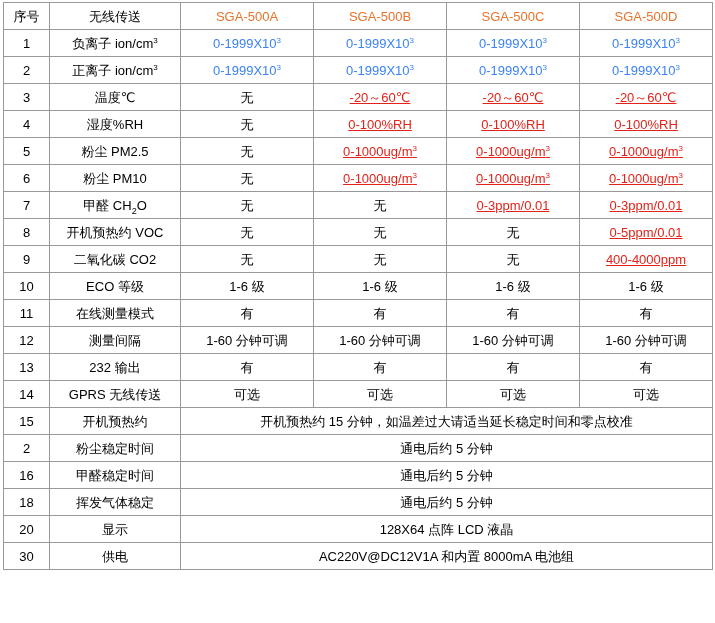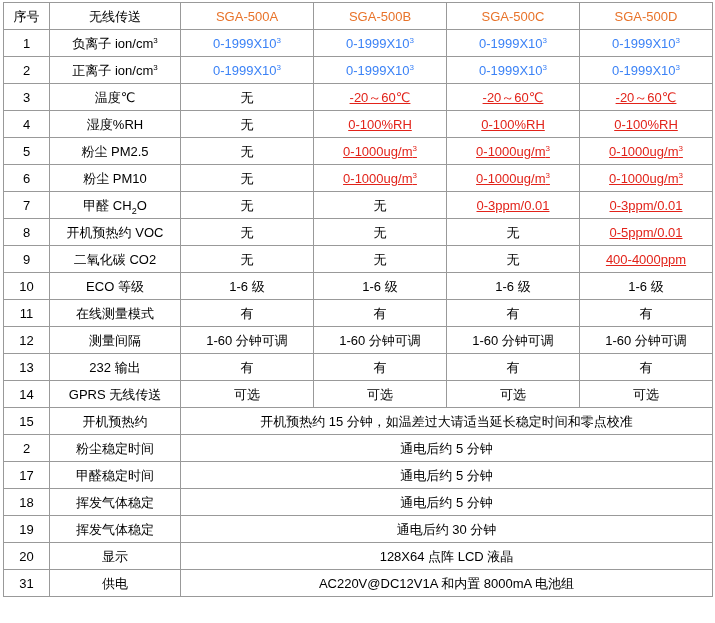--- a/index.html
+++ b/index.html
@@ -211,38 +211,33 @@
         <td class="idx">15</td>
         <td class="param">开机预热约</td>
         <td class="val merged-left black" colspan="4">开机预热约 15 分钟，如温差过大请适当延长稳定时间和零点校准</td>
       </tr>
       <tr>
         <td class="idx">2</td>
         <td class="param">粉尘稳定时间</td>
         <td class="val merged-left black" colspan="4">通电后约 5 分钟</td>
       </tr>
       <tr>
-        <td class="idx">17</td>
+        <td class="idx">16</td>
         <td class="param">甲醛稳定时间</td>
         <td class="val merged-left black" colspan="4">通电后约 5 分钟</td>
       </tr>
       <tr>
         <td class="idx">18</td>
         <td class="param">挥发气体稳定</td>
         <td class="val merged-left black" colspan="4">通电后约 5 分钟</td>
       </tr>
       <tr>
-        <td class="idx">19</td>
-        <td class="param">挥发气体稳定</td>
-        <td class="val merged-left black" colspan="4">通电后约 30 分钟</td>
-      </tr>
-      <tr>
         <td class="idx">20</td>
         <td class="param">显示</td>
         <td class="val merged-left black" colspan="4">128X64 点阵 LCD 液晶</td>
       </tr>
       <tr>
-        <td class="idx">31</td>
+        <td class="idx">30</td>
         <td class="param">供电</td>
         <td class="val merged-left black" colspan="4">AC220V@DC12V1A 和内置 8000mA 电池组</td>
       </tr>
     </tbody>
 </table>
 
 </body></html>

